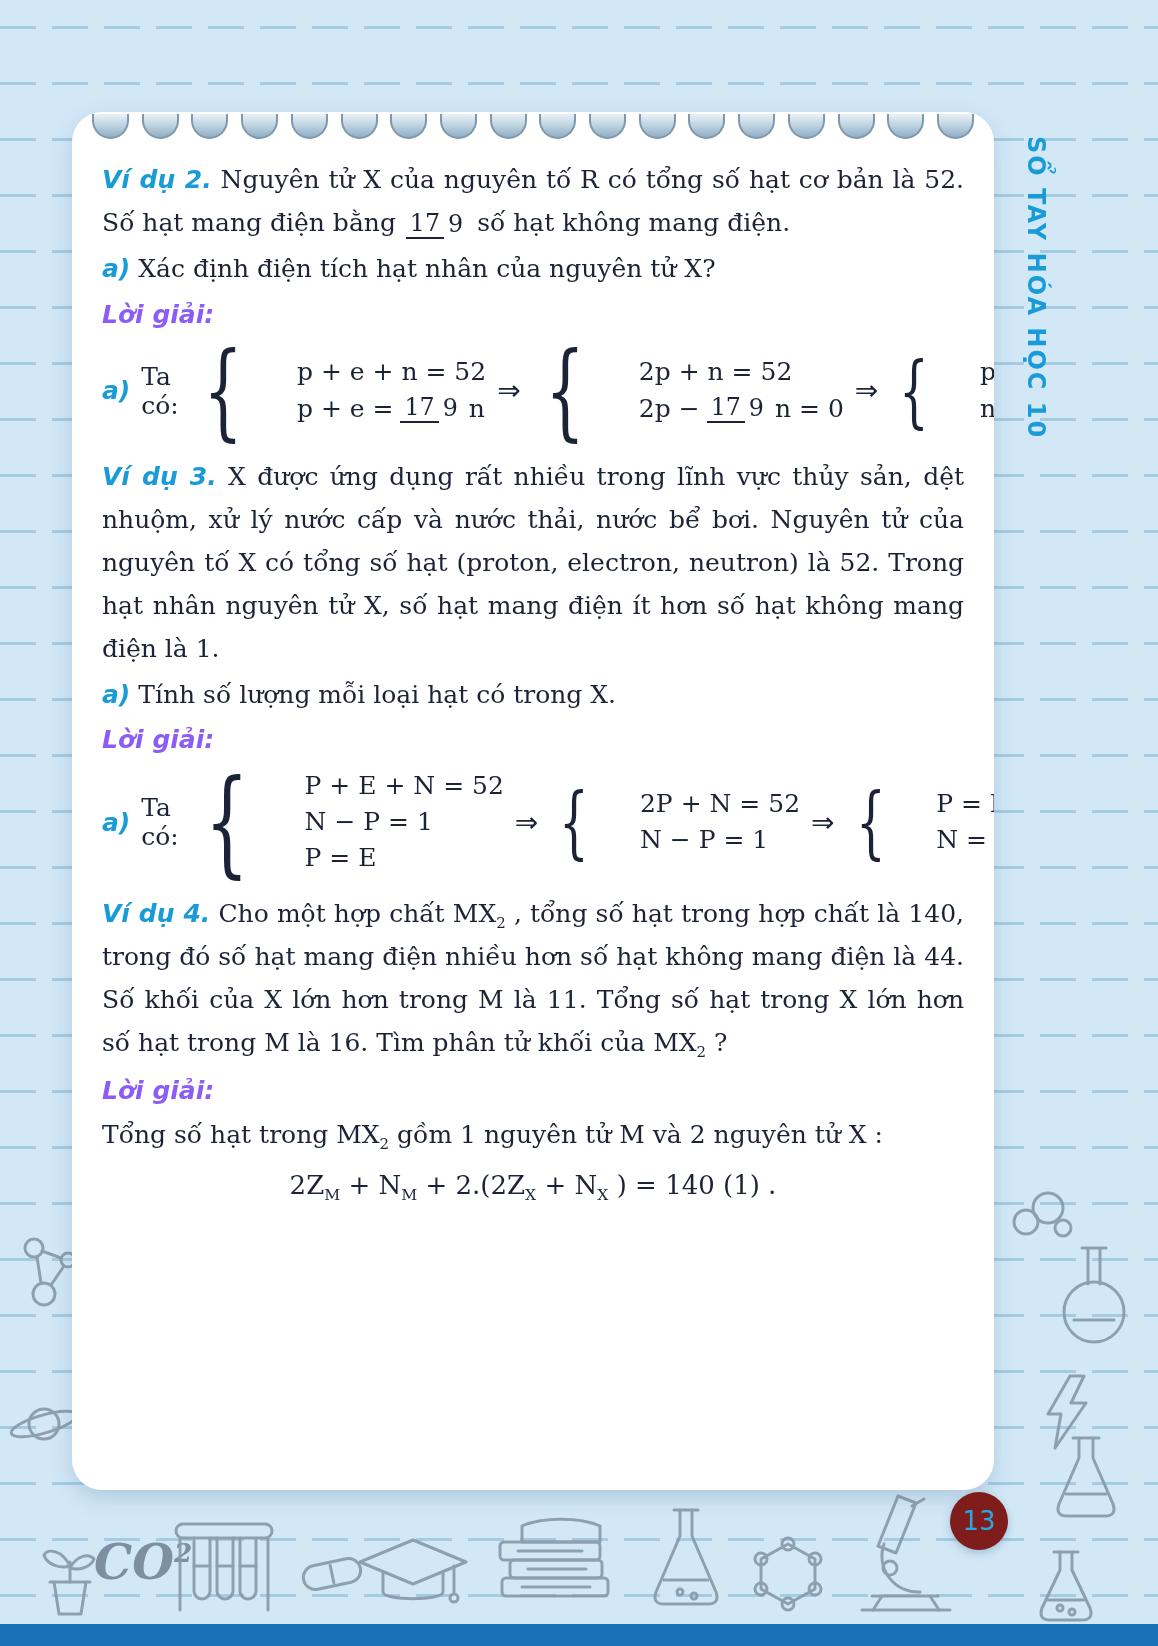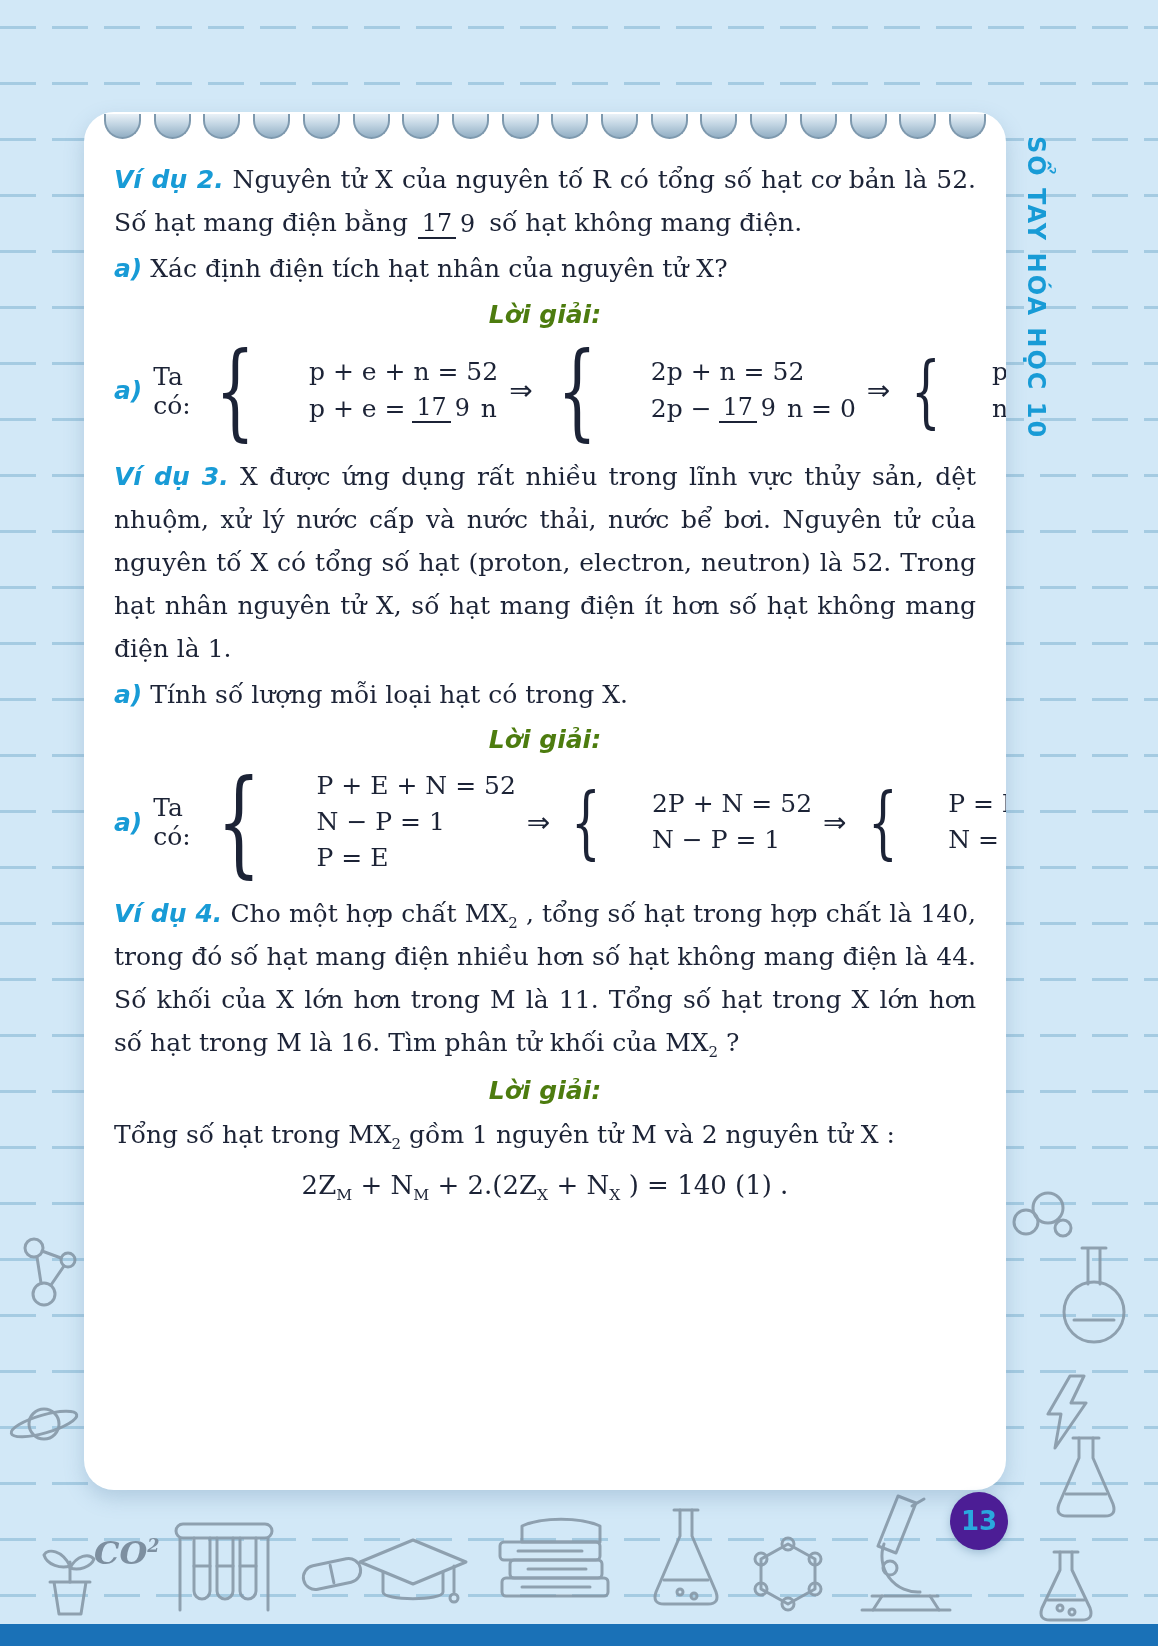--- a/index.html
+++ b/index.html
@@ -5,42 +5,42 @@
   html,body{margin:0;padding:0;}
   body{
     width:1158px;height:1646px;position:relative;overflow:hidden;
     font-family:"DejaVu Serif","Liberation Serif",serif;
     background-color:#d2e8f7;
     background-image:
       repeating-linear-gradient(90deg, rgba(210,232,247,0) 0 36px, #d2e8f7 36px 52px),
       repeating-linear-gradient(180deg, rgba(0,0,0,0) 0 26px, #a5cbe2 26px 29px, rgba(0,0,0,0) 29px 56px);
   }
   .card{
-    position:absolute;left:84px;top:112px;width:922px;height:1378px;
+    position:absolute;left:72px;top:112px;width:922px;height:1378px;
     background:#ffffff;border-radius:30px;
     box-shadow:0 8px 20px rgba(90,130,165,.28);
     overflow:hidden;z-index:2;
   }
   .rings{position:absolute;top:2px;left:20px;right:20px;display:flex;justify-content:space-between;}
   .ring{
     width:37px;height:25px;border-radius:0 0 40px 40px;box-sizing:border-box;
     background:linear-gradient(180deg,#e9f1f7 0%,#c2d5e3 45%,#93afc4 100%);
     border:2px solid #7e99ae;border-top:none;
   }
   .card-inner{padding:46px 30px 0 30px;color:#1c2336;font-size:25px;}
   .para{text-align:justify;line-height:1.72;margin:0 0 6px 0;}
   .line{line-height:1.6;margin:4px 0 8px 0;}
   .qline{line-height:1.5;margin:4px 0 12px 0;}
   .vd-label,.blue-label{
     font-family:"DejaVu Sans","Liberation Sans",sans-serif;
     font-weight:bold;font-style:italic;color:#189bd6;
   }
   .loigiai{
-    text-align:center;font-family:"DejaVu Sans","Liberation Sans",sans-serif;
-    font-weight:bold;font-style:italic;color:#4d7c0f;font-size:25px;margin:12px 0 10px 0;
+    text-align:left;font-family:"DejaVu Sans","Liberation Sans",sans-serif;
+    font-weight:bold;font-style:italic;color:#8b5cf6;font-size:25px;margin:12px 0 10px 0;
   }
   .math-line{display:flex;align-items:center;gap:11px;margin:6px 0 12px 0;flex-wrap:nowrap;}
   .cases{display:inline-flex;align-items:center;}
   .brace{
     font-family:"DejaVu Serif",serif;line-height:1;font-weight:400;color:#1c2336;
     transform:scaleX(.6);transform-origin:center;margin-right:-7px;
   }
   .bf{font-size:104px;}
   .b2{font-size:78px;}
   .b3{font-size:116px;}
@@ -56,32 +56,32 @@
   .nowrap{white-space:nowrap;}
   .formula{text-align:center;font-size:26px;margin:10px 0 0 0;line-height:1.6;}
   .side-title{
     position:absolute;left:1022px;top:136px;z-index:3;
     writing-mode:vertical-rl;text-orientation:mixed;
     font-family:"DejaVu Sans","Liberation Sans",sans-serif;font-weight:bold;
     color:#189bd6;font-size:24px;letter-spacing:2px;
   }
   .page-num{
     position:absolute;left:950px;top:1492px;width:58px;height:58px;border-radius:50%;
-    background:#4c1d95;box-shadow:0 3px 8px rgba(100,140,170,.45);
+    background:#7f1d1d;box-shadow:0 3px 8px rgba(100,140,170,.45);
     display:flex;align-items:center;justify-content:center;z-index:4;
-    font-family:"DejaVu Sans","Liberation Sans",sans-serif;font-weight:bold;
+    font-family:"DejaVu Sans","Liberation Sans",sans-serif;font-weight:normal;
     color:#2aa8de;font-size:26px;
   }
   .bottom-bar{position:absolute;left:0;bottom:0;width:100%;height:22px;background:#1a71b7;z-index:5;}
   .doodle{position:absolute;z-index:1;opacity:.9;}
   .doodle svg{fill:none;stroke:#8799a8;stroke-width:3;stroke-linecap:round;stroke-linejoin:round;}
   .co2{
     position:absolute;left:94px;top:1534px;z-index:1;
     font-family:"DejaVu Serif",serif;font-style:italic;font-weight:bold;
-    color:#7d8fa0;font-size:32px;
+    color:#7d8fa0;font-size:48px;
   }
   .co2 .sup{font-size:.55em;vertical-align:super;}
 </style>
 </head>
 <body>
 
 <div class="page">
 
   <div class="card">
     <div class="rings">

